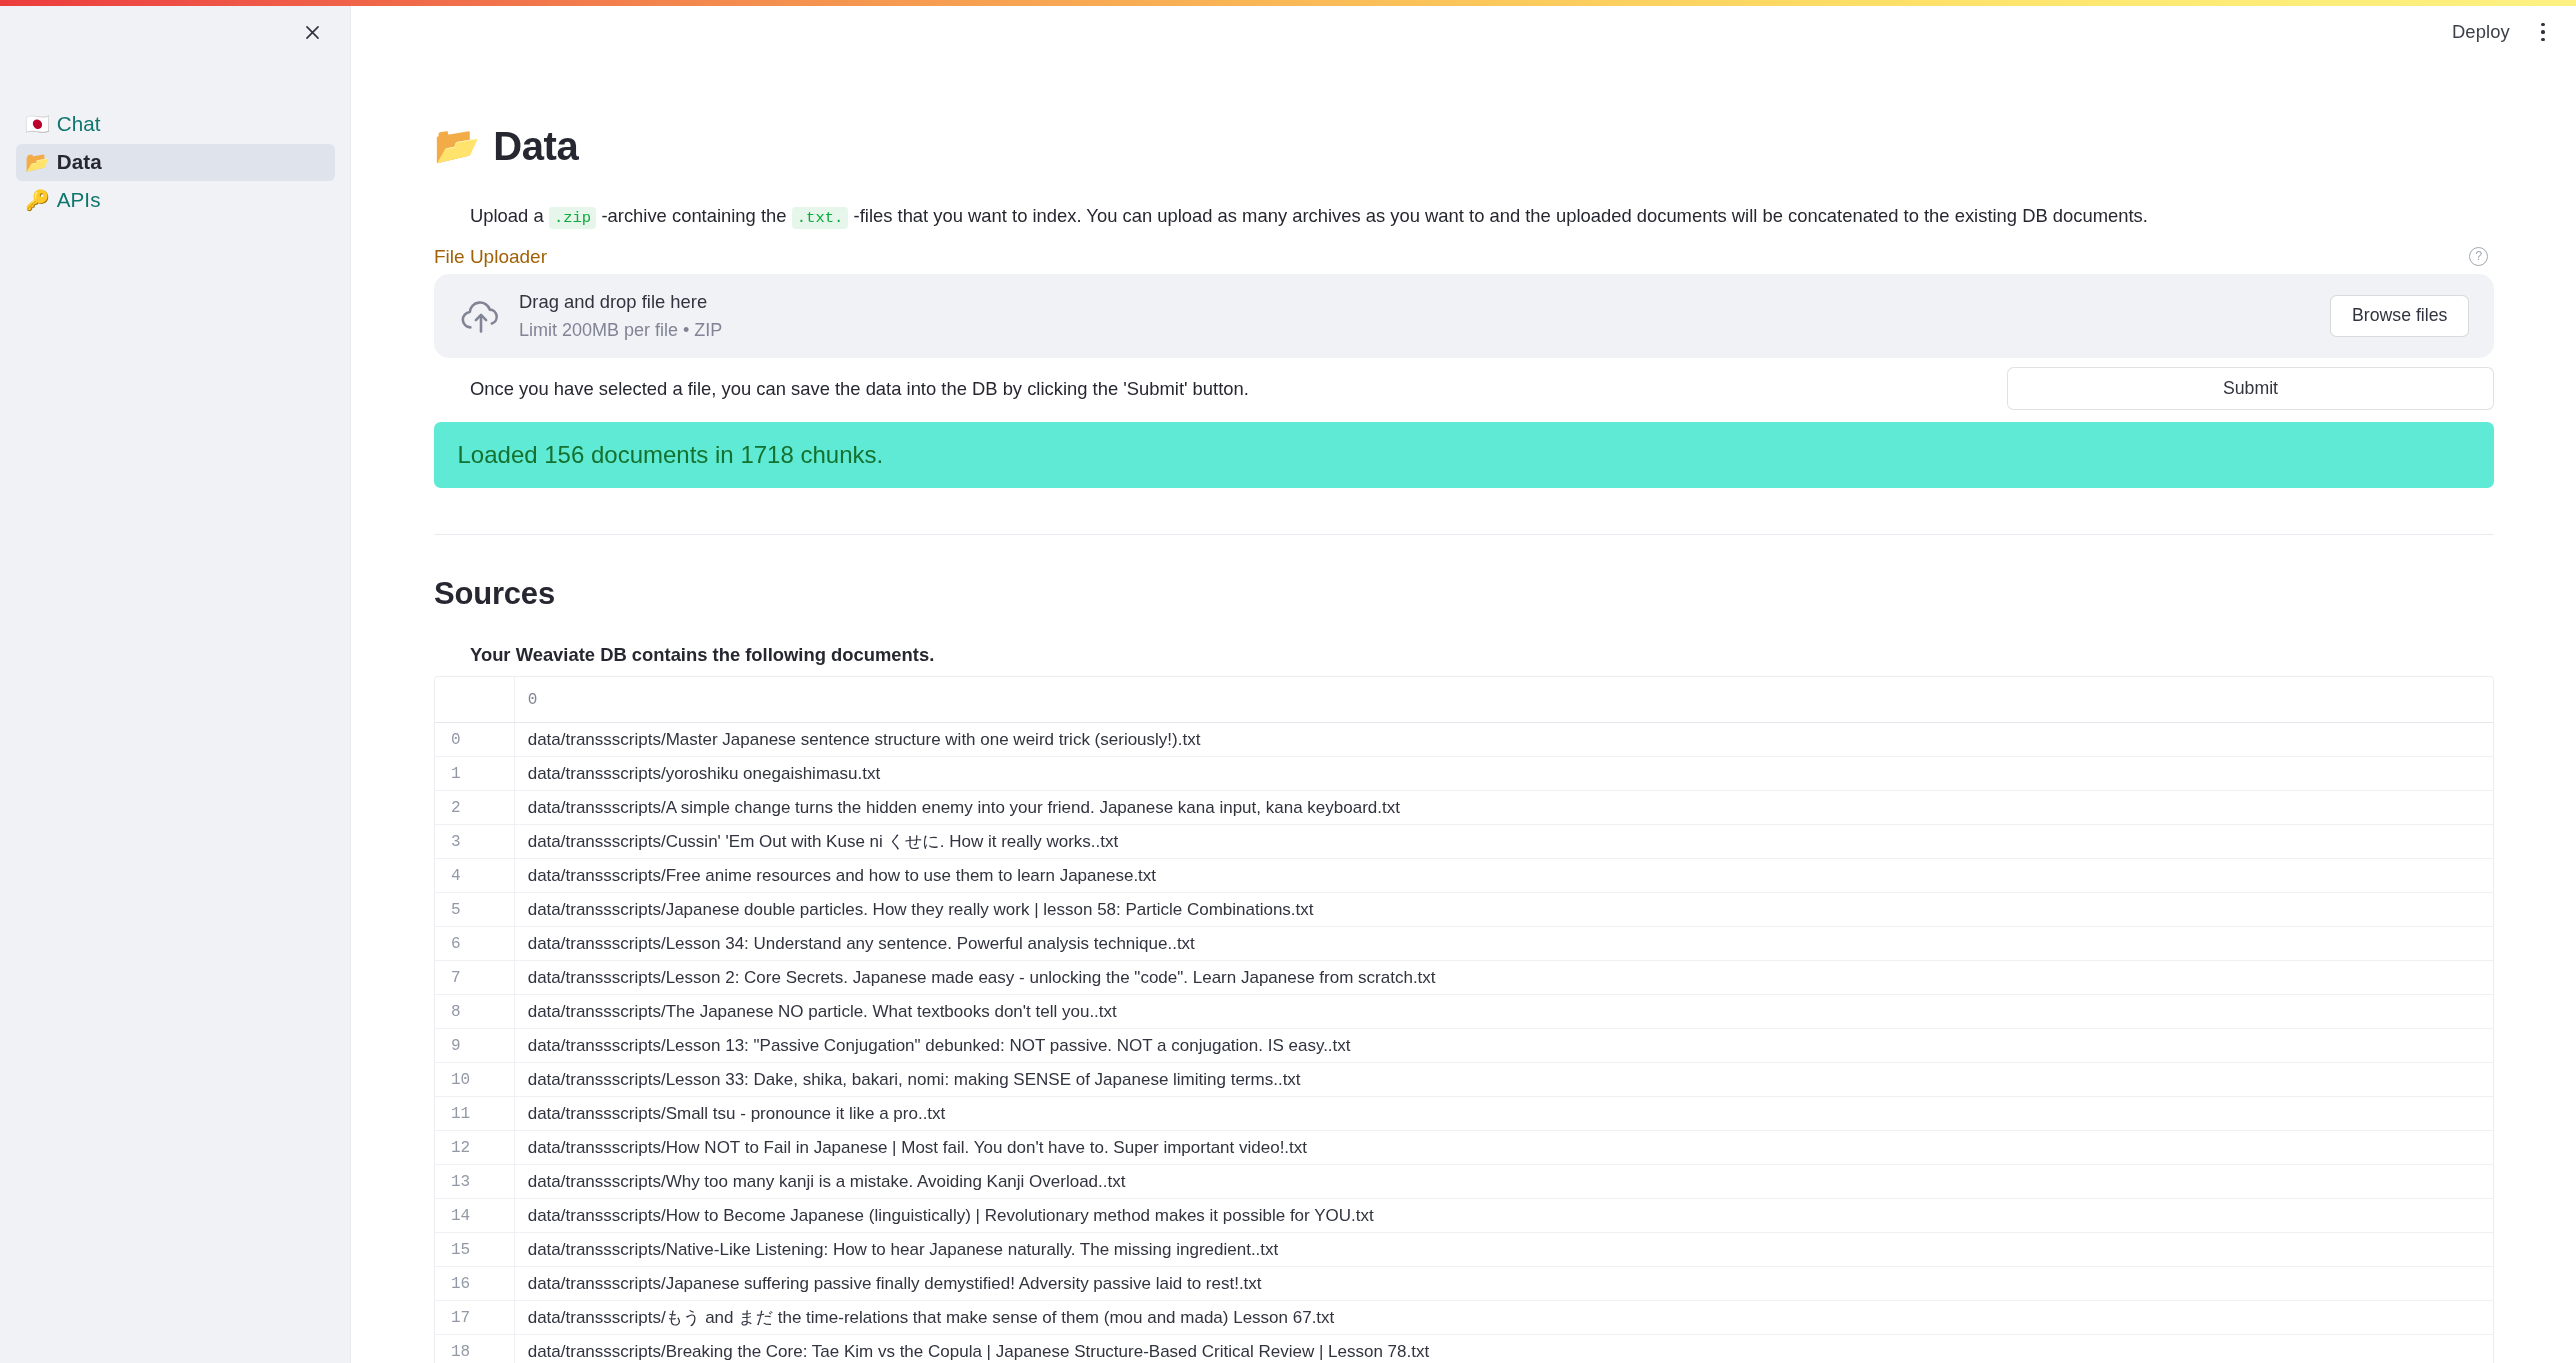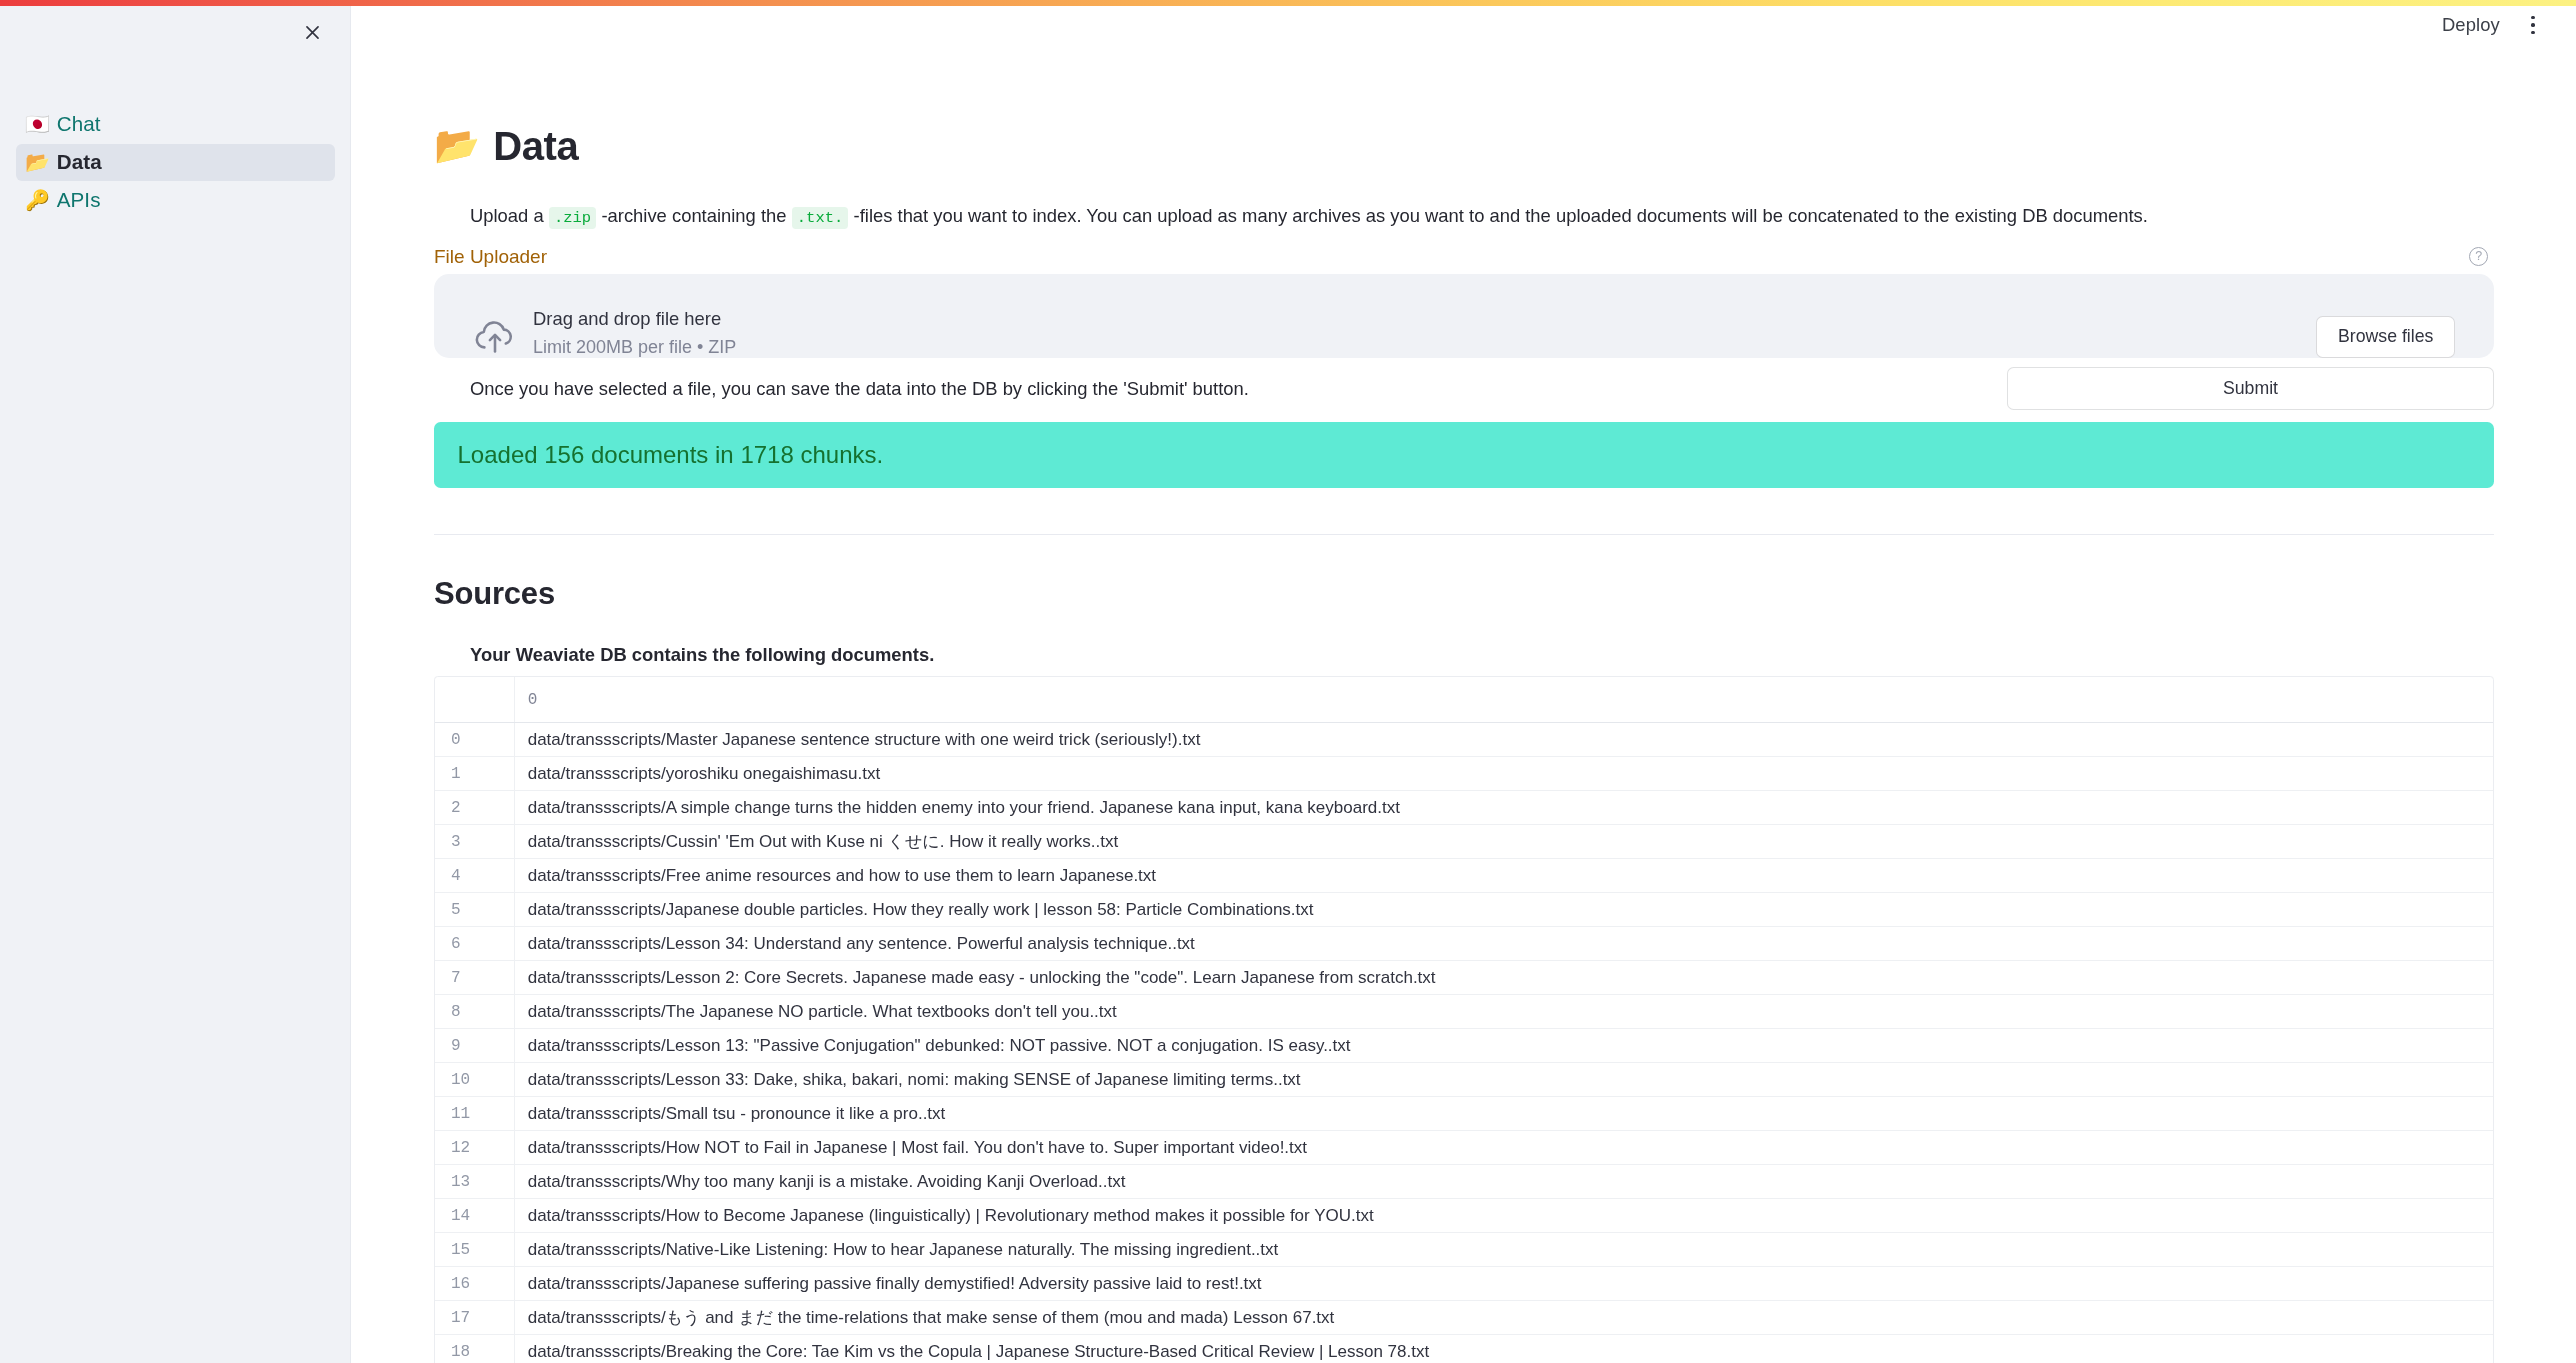--- a/index.html
+++ b/index.html
@@ -76,27 +76,27 @@
     color: #0f766e;
     letter-spacing: 0.1px;
   }
   .nav-item.active .nav-label {
     color: #262730;
     font-weight: bold;
   }
   
   .toolbar {
     position: absolute;
-    top: 2px;
+    top: 9px;
     right: 0;
     height: 46px;
     display: flex;
     align-items: center;
     gap: 4.4px;
-    padding-right: 26px;
+    padding-right: 16px;
     z-index: 35;
   }
   .deploy-btn {
     font-size: 18.4px;
     color: #3c4049;
     padding: 5.9px 11.8px;
     border-radius: 5.9px;
     cursor: pointer;
     letter-spacing: 0.1px;
   }
@@ -183,22 +183,22 @@
     text-align: center;
     font-family: "Liberation Sans", sans-serif;
     cursor: pointer;
     margin-right: 5.9px;
   }
   .dropzone {
     background: #f0f2f6;
     border-radius: 15px;
     height: 84px;
     display: flex;
-    align-items: flex-end;
-    padding: 0 39px;
+    align-items: center;
+    padding: 0 25px;
   }
   .cloud-icon {
     flex: 0 0 auto;
     width: 44px; height: 44px;
     margin-right: 16px;
     color: #808495;
   }
   .dz-texts { flex: 1 1 auto; }
   .dz-main {
     font-size: 18.4px;

